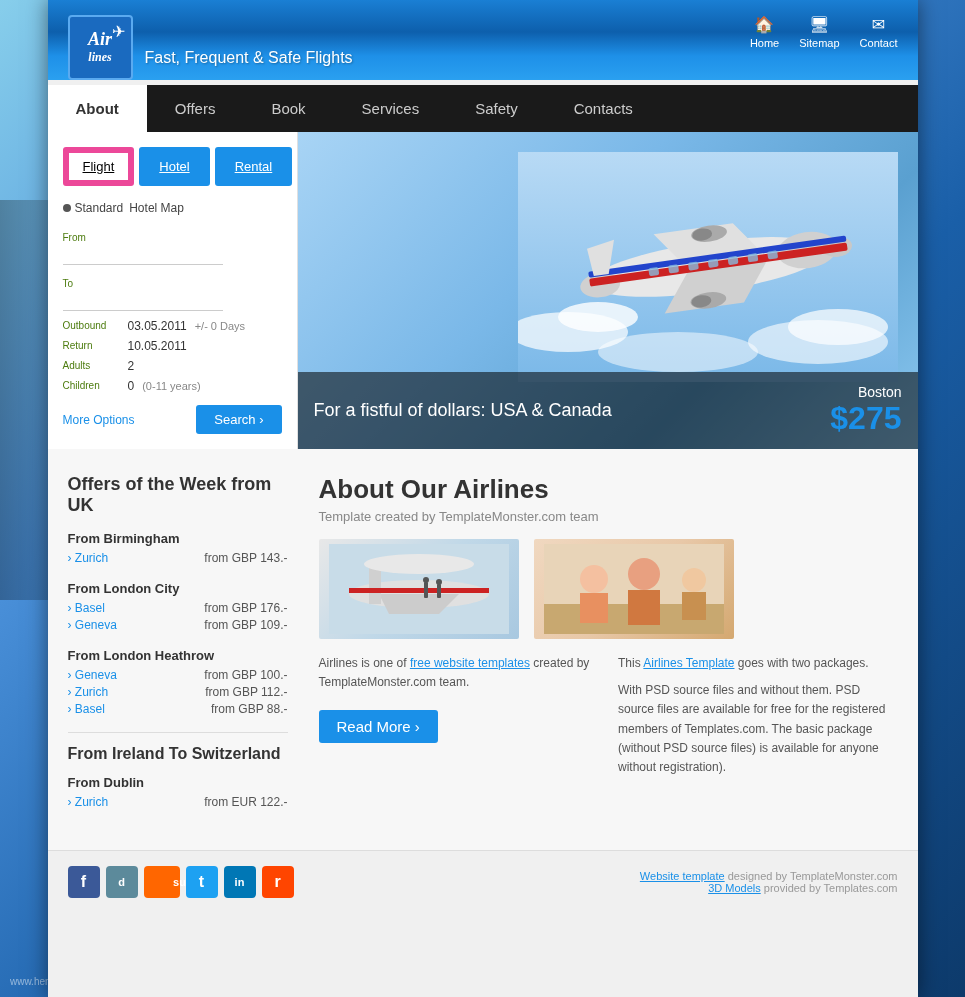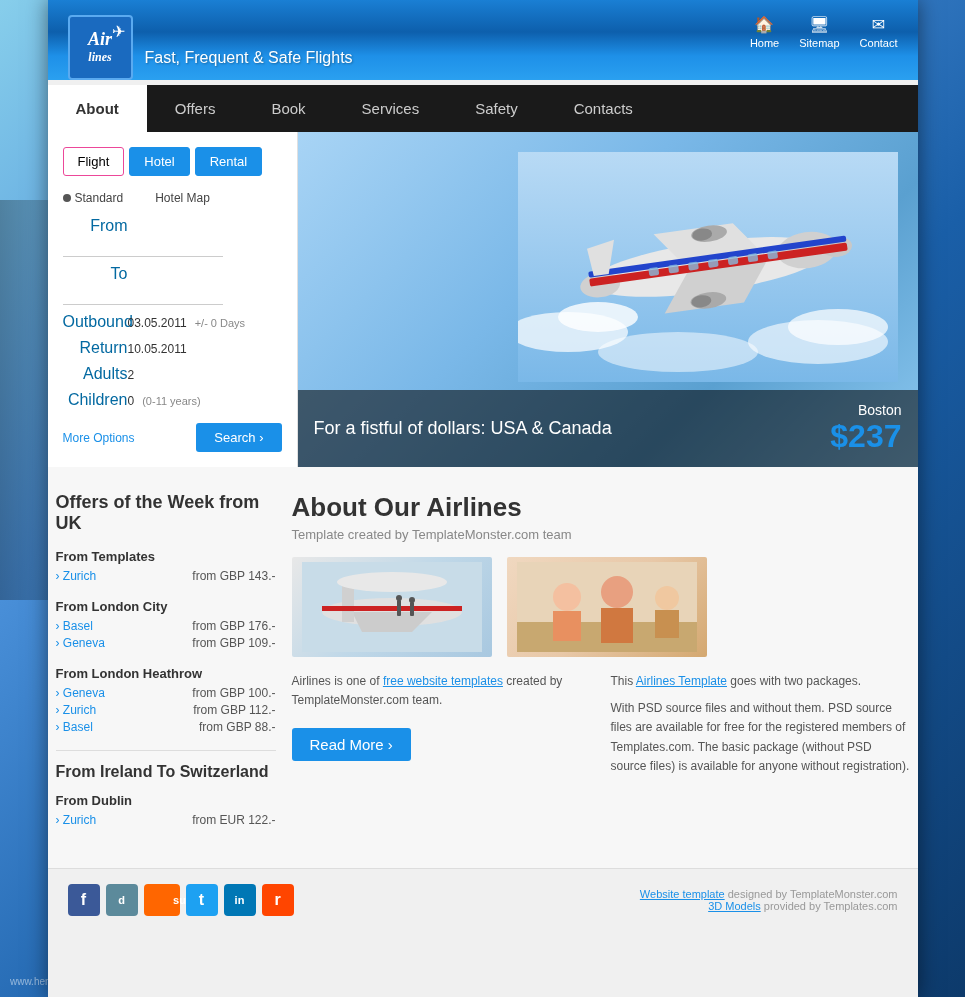--- a/index.html
+++ b/index.html
@@ -147,37 +147,38 @@
     }
 
     .search-tabs {
       display: flex;
       gap: 5px;
       margin-bottom: 15px;
     }
 
     .search-tab {
       padding: 6px 14px;
-      border: 1px solid #ec4899;
+      border: 6px solid #ec4899;
       border-radius: 3px;
       font-size: 13px;
       cursor: pointer;
       background: white;
+      text-decoration: underline;
     }
 
     .search-tab.active {
       background: #1a90e8;
       color: white;
       border-color: #1a90e8;
       text-align: center;
     }
 
     .radio-group {
       display: flex;
-      gap: 32px;
+      gap: 6px;
       margin-bottom: 12px;
       align-items: flex-start;
     }
 
     .radio-label {
       font-size: 12px;
       color: #444;
       display: flex;
       align-items: center;
       gap: 4px;
@@ -188,27 +189,26 @@
       border-radius: 50%;
       background: #555;
       display: inline-block;
     }
 
     .form-row {
       margin-bottom: 8px;
     }
 
     .form-label {
-      font-size: 16px;
-      color: #0369a1;
+      font-size: 10px;
+      color: #4d7c0f;
       display: block;
       margin-bottom: 2px;
       width: 65px;
       display: inline-block;
-      text-align: right;
     }
 
     .form-input {
       border: none;
       border-bottom: 1px solid #ccc;
       width: 160px;
       font-size: 12px;
       padding: 2px 4px;
       outline: none;
     }
@@ -314,22 +314,22 @@
     .banner-price {
       color: #1a90e8;
       font-size: 32px;
       font-weight: bold;
     }
 
     
     .lower-content {
       display: flex;
       background: #f7f7f7;
-      padding: 25px 8px;
-      gap: 16px;
+      padding: 25px 20px;
+      gap: 31px;
     }
 
     
     .offers-sidebar {
       width: 220px;
       min-width: 220px;
     }
 
     .offers-title {
       font-size: 18px;
@@ -679,33 +679,33 @@
             <ellipse cx="188" cy="82" rx="10" ry="6" fill="#888"></ellipse>
           </g>
         </svg>
 
         <div class="banner-bottom">
           <div>
             <div class="banner-title">For a fistful of dollars: USA &amp; Canada</div>
           </div>
           <div class="banner-price-area">
             <div class="banner-city">Boston</div>
-            <div class="banner-price">$237</div>
+            <div class="banner-price">$275</div>
           </div>
         </div>
       </div>
     </div>
 
     <div class="lower-content">
 
       <div class="offers-sidebar">
         <h2 class="offers-title">Offers of the Week from UK</h2>
 
         <div class="offer-section">
-          <div class="offer-from-city">From Templates</div>
+          <div class="offer-from-city">From Birmingham</div>
           <div class="offer-row">
             <a class="offer-dest">Zurich</a>
             <span class="offer-price">from GBP 143.-</span>
           </div>
         </div>
 
         <div class="offer-section">
           <div class="offer-from-city">From London City</div>
           <div class="offer-row">
             <a class="offer-dest">Basel</a>

